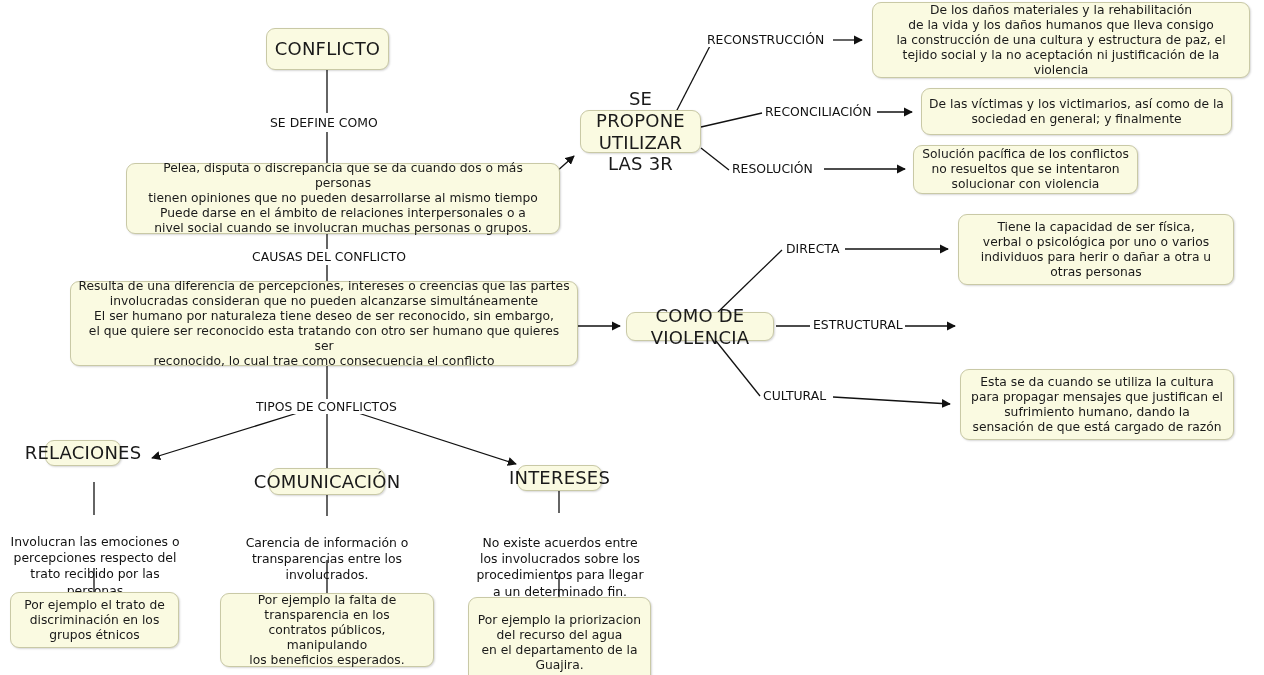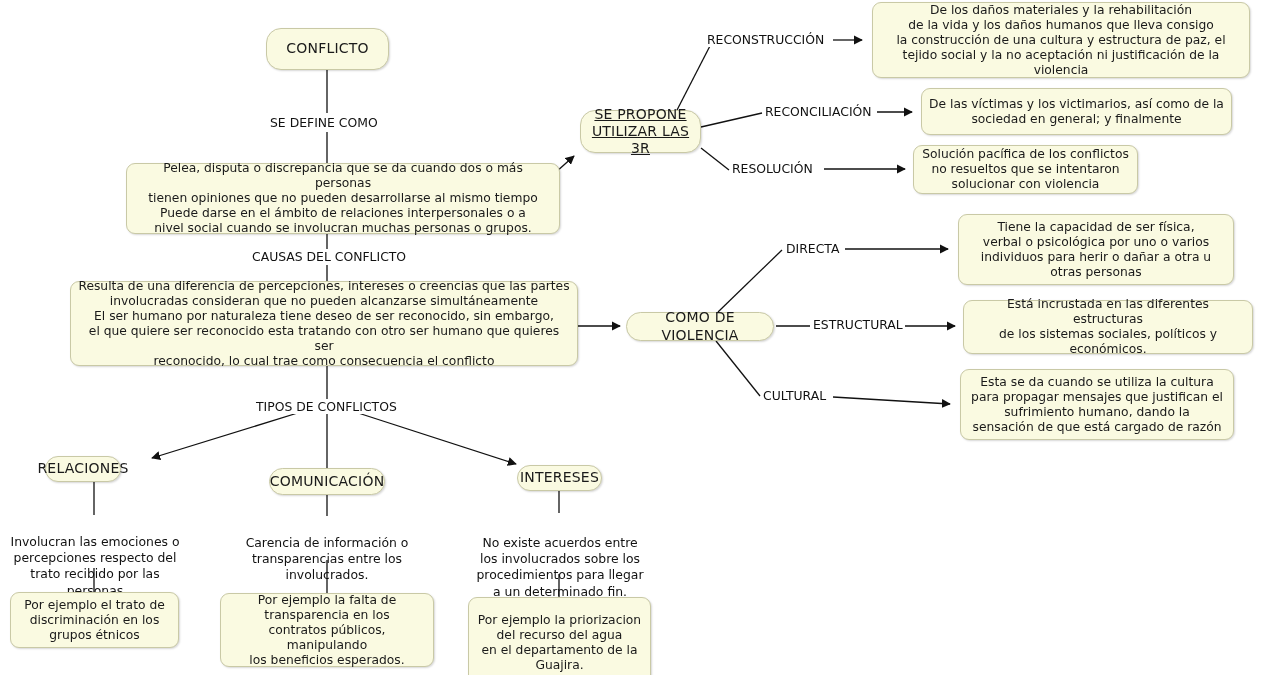--- a/index.html
+++ b/index.html
@@ -33,23 +33,22 @@
     display: flex;
     align-items: center;
     justify-content: center;
     text-align: center;
     color: #1a1a1a;
     line-height: 1.22;
     white-space: pre-line;
     padding: 4px 7px;
   }
   .node.concept {
-    font-size: 14px;
+    font-size: 18px;
     letter-spacing: 0.2px;
-    border-radius: 15px;
   }
   .node.detail {
     font-size: 12.3px;
   }
   .edge-label {
     position: absolute;
     color: #111111;
     font-size: 12.4px;
     white-space: nowrap;
     background: #ffffff;
@@ -134,21 +133,21 @@
     <span>SE DEFINE COMO</span>
   </div>
 
   <div class="node detail" style="left:106px; top:163px; width:434px; height:71px;margin-left:20px;">
     <span>Pelea, disputa o discrepancia que se da cuando dos o más personas
 tienen opiniones que no pueden desarrollarse al mismo tiempo
 Puede darse en el ámbito de relaciones interpersonales o a
 nivel social cuando se involucran muchas personas o grupos.</span>
   </div>
 
-  <div class="node concept" style="left:580px; top:110px; width:121px; height:43px;text-decoration:underline;">
+  <div class="node concept" style="left:580px; top:110px; width:121px; height:43px;">
     <span>SE PROPONE
 UTILIZAR LAS 3R</span>
   </div>
 
   <div class="edge-label" style="left:705px; top:33px;">
     <span>RECONSTRUCCIÓN</span>
   </div>
 
   <div class="node detail" style="left:872px; top:2px; width:378px; height:76px;">
     <span>De los daños materiales y la rehabilitación
@@ -200,42 +199,37 @@
     <span>Tiene la capacidad de ser física,
 verbal o psicológica por uno o varios
 individuos para herir o dañar a otra u
 otras personas</span>
   </div>
 
   <div class="edge-label" style="left:811px; top:318px;">
     <span>ESTRUCTURAL</span>
   </div>
 
-  <div class="node detail" style="left:963px; top:300px; width:290px; height:54px;">
-    <span>Está incrustada en las diferentes estructuras
-de los sistemas sociales, políticos y
-económicos.</span>
-  </div>
 
   <div class="edge-label" style="left:761px; top:389px;">
     <span>CULTURAL</span>
   </div>
 
   <div class="node detail" style="left:960px; top:369px; width:274px; height:71px;">
     <span>Esta se da cuando se utiliza la cultura
 para propagar mensajes que justifican el
 sufrimiento humano, dando la
 sensación de que está cargado de razón</span>
   </div>
 
   <div class="edge-label" style="left:254px; top:400px;">
     <span>TIPOS DE CONFLICTOS</span>
   </div>
 
-  <div class="node concept" style="left:45px; top:456px; width:76px; height:26px;">
+  <div class="node concept" style="left:45px; top:440px; width:76px; height:26px;">
     <span>RELACIONES</span>
   </div>
 
   <div class="free-text" style="left:4px; top:518px; width:182px;">
     <span>Involucran las emociones o
 percepciones respecto del
 trato recibido por las personas</span>
   </div>
 
   <div class="node detail" style="left:10px; top:592px; width:169px; height:56px;">

